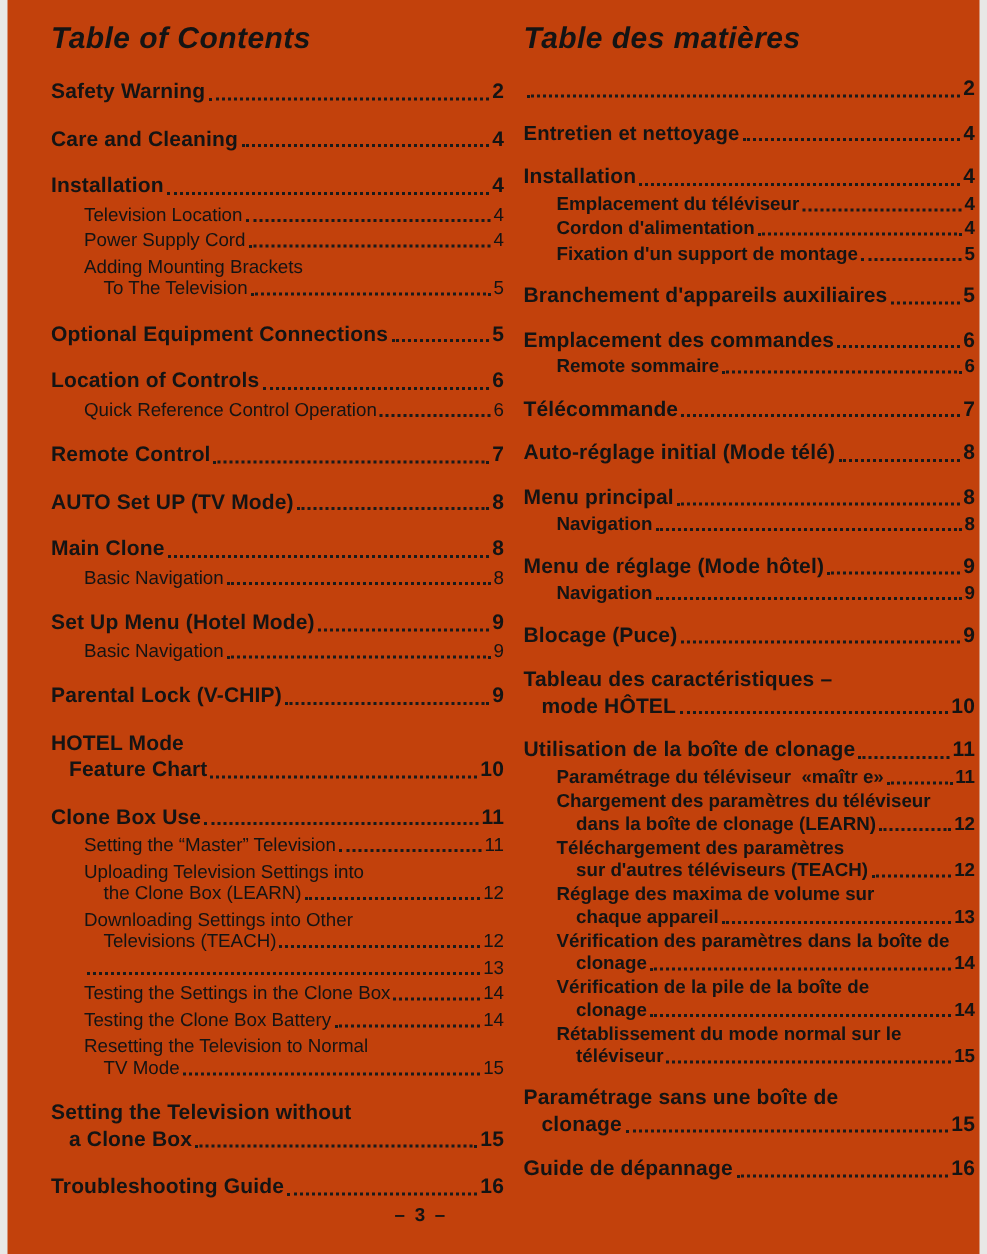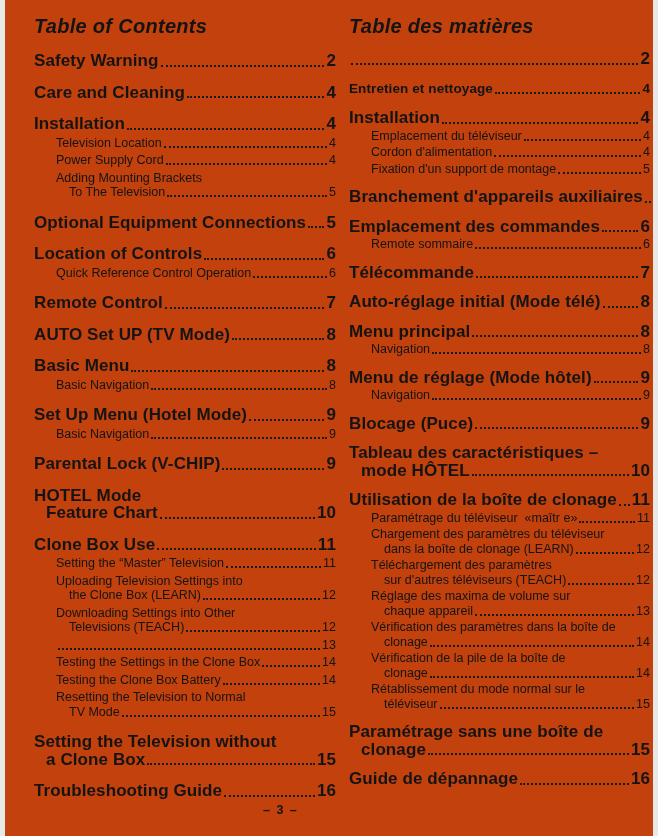--- a/index.html
+++ b/index.html
@@ -25,36 +25,36 @@
   .col-title {
     font-size:20px;
     font-weight:700;
     font-style:italic;
     letter-spacing:0.3px;
     margin:2px 0 6px 0;
   }
   .entry { }
   .entry .line { white-space:nowrap; }
   .entry.section {
-    font-size:17px;
+    font-size:14px;
     font-weight:700;
     line-height:17.5px;
     letter-spacing:0.1px;
   }
   .col-en .entry.section { margin-top:14px; }
   .col-fr .entry.section { margin-top:12px; }
   .entry.section.small { font-size:13.5px; }
   .entry.sub {
     font-size:12.5px;
     font-weight:400;
     line-height:14.5px;
     padding-left:22px;
   }
   .col-en .entry.sub { margin-top:3px; }
-  .col-fr .entry.sub { margin-top:2px; }
+  .col-fr .entry.sub { margin-top:2px;font-weight:bold; }
   .entry.section .line.cont { padding-left:12px;justify-content:space-between; }
   .entry.sub .line.cont { padding-left:13px; }
   .line.lastline { display:flex; align-items:flex-end; }
   .line.lastline .text { white-space:pre; }
   .leader {
     flex:1 1 auto;
     min-width:10px;
     border-bottom:2px dotted #1a1a1a;
     margin:0 2px 3px 2px;
     height:0;
@@ -150,21 +150,21 @@
           </div>
           <div class="entry section">
             <div class="line lastline">
               <span class="text">AUTO Set UP (TV Mode)</span>
               <span class="leader"></span>
               <span class="pagenum">8</span>
             </div>
           </div>
           <div class="entry section">
             <div class="line lastline">
-              <span class="text">Basic Menu</span>
+              <span class="text">Main Clone</span>
               <span class="leader"></span>
               <span class="pagenum">8</span>
             </div>
           </div>
           <div class="entry sub">
             <div class="line lastline">
               <span class="text">Basic Navigation</span>
               <span class="leader"></span>
               <span class="pagenum">8</span>
             </div>

